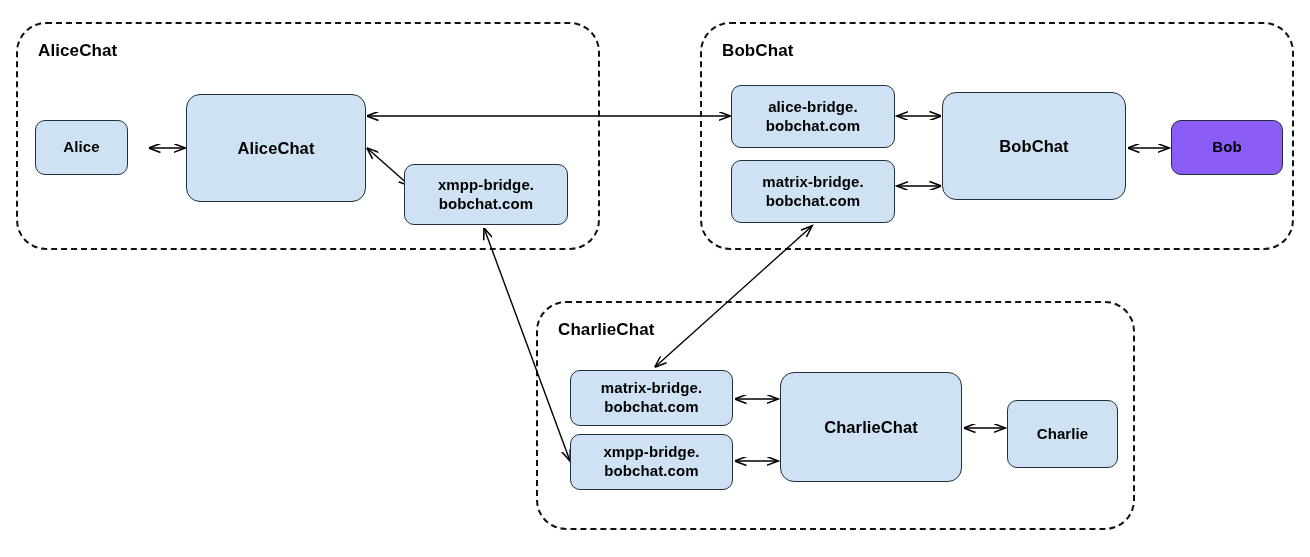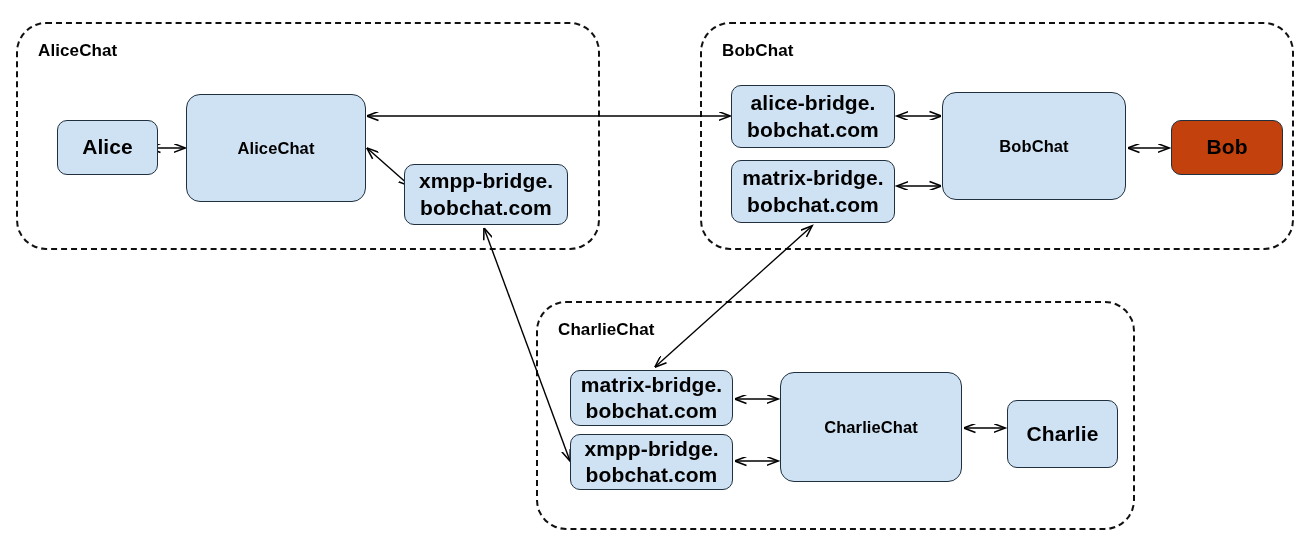--- a/index.html
+++ b/index.html
@@ -42,21 +42,21 @@
   .node {
     position: absolute;
     box-sizing: border-box;
     background: #cfe2f3;
     border: 1.6px solid #20303f;
     border-radius: 10px;
     display: flex;
     align-items: center;
     justify-content: center;
     text-align: center;
-    font-size: 21px;
+    font-size: 15px;
     font-weight: bold;
     color: #000000;
     line-height: 1.25;
     padding: 2px 4px;
     letter-spacing: 0.1px;
   }
   .node.large {
     font-size: 16.5px;
     border-radius: 14px;
   }
@@ -95,21 +95,21 @@
         <line x1="941" y1="186" x2="897" y2="186" stroke="#000000" stroke-width="1.4" marker-end="url(#arrowEnd)" marker-start="url(#arrowStart)"></line>
         <line x1="1128" y1="148" x2="1169" y2="148" stroke="#000000" stroke-width="1.4" marker-end="url(#arrowEnd)" marker-start="url(#arrowStart)"></line>
         <line x1="655" y1="367" x2="812" y2="226" stroke="#000000" stroke-width="1.4" marker-end="url(#arrowEnd)" marker-start="url(#arrowStart)"></line>
         <line x1="484" y1="228" x2="570" y2="461" stroke="#000000" stroke-width="1.4" marker-end="url(#arrowEnd)" marker-start="url(#arrowStart)"></line>
         <line x1="735" y1="399" x2="778" y2="399" stroke="#000000" stroke-width="1.4" marker-end="url(#arrowEnd)" marker-start="url(#arrowStart)"></line>
         <line x1="735" y1="461" x2="778" y2="461" stroke="#000000" stroke-width="1.4" marker-end="url(#arrowEnd)" marker-start="url(#arrowStart)"></line>
         <line x1="964" y1="428" x2="1005" y2="428" stroke="#000000" stroke-width="1.4" marker-end="url(#arrowEnd)" marker-start="url(#arrowStart)"></line>
       </g>
   </svg>
 
-  <div class="node" id="node-0" style="left: 35px; top: 120px; width: 101px; height: 55px; background: rgb(207, 226, 243); border-color: rgb(32, 48, 63); color: rgb(0, 0, 0); margin-left: 22px;">
+  <div class="node" id="node-0" style="left: 35px; top: 120px; width: 93px; height: 55px; background: rgb(207, 226, 243); border-color: rgb(32, 48, 63); color: rgb(0, 0, 0);">
       <div>
         <span class="line">Alice</span>
       </div>
     </div>
   <div class="node large" id="node-1" style="left: 186px; top: 94px; width: 180px; height: 108px; background: rgb(207, 226, 243); border-color: rgb(32, 48, 63); color: rgb(0, 0, 0);">
       <div>
         <span class="line">AliceChat</span>
       </div>
     </div>
   <div class="node" id="node-2" style="left: 404px; top: 164px; width: 164px; height: 61px; background: rgb(207, 226, 243); border-color: rgb(32, 48, 63); color: rgb(0, 0, 0);">
@@ -128,21 +128,21 @@
       <div>
         <span class="line">matrix-bridge.</span>
         <span class="line">bobchat.com</span>
       </div>
     </div>
   <div class="node large" id="node-5" style="left: 942px; top: 92px; width: 184px; height: 108px; background: rgb(207, 226, 243); border-color: rgb(32, 48, 63); color: rgb(0, 0, 0);">
       <div>
         <span class="line">BobChat</span>
       </div>
     </div>
-  <div class="node" id="node-6" style="left: 1171px; top: 120px; width: 112px; height: 55px; background: #c2410c; border-color: rgb(32, 48, 63); color: rgb(0, 0, 0);">
+  <div class="node" id="node-6" style="left: 1171px; top: 120px; width: 112px; height: 55px; background: #8b5cf6; border-color: rgb(32, 48, 63); color: rgb(0, 0, 0);">
       <div>
         <span class="line">Bob</span>
       </div>
     </div>
   <div class="node" id="node-7" style="left: 570px; top: 370px; width: 163px; height: 56px; background: rgb(207, 226, 243); border-color: rgb(32, 48, 63); color: rgb(0, 0, 0);">
       <div>
         <span class="line">matrix-bridge.</span>
         <span class="line">bobchat.com</span>
       </div>
     </div>

